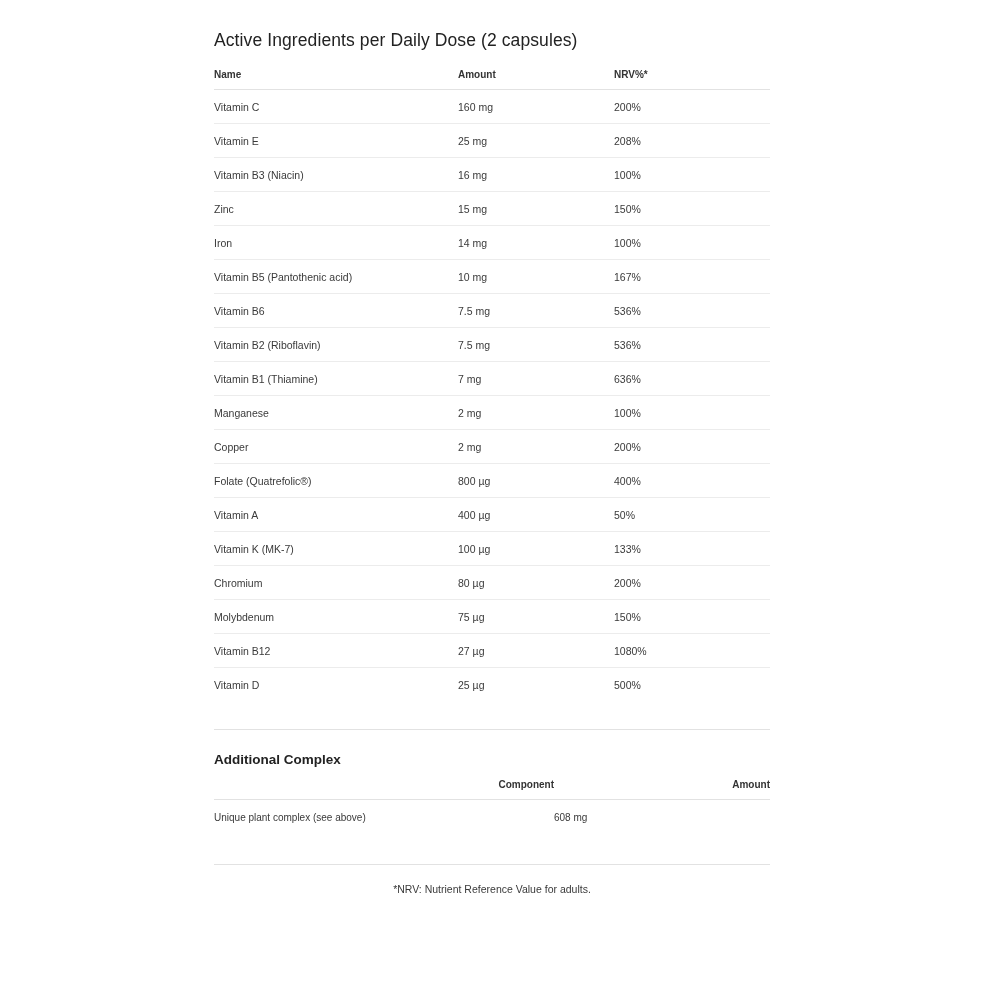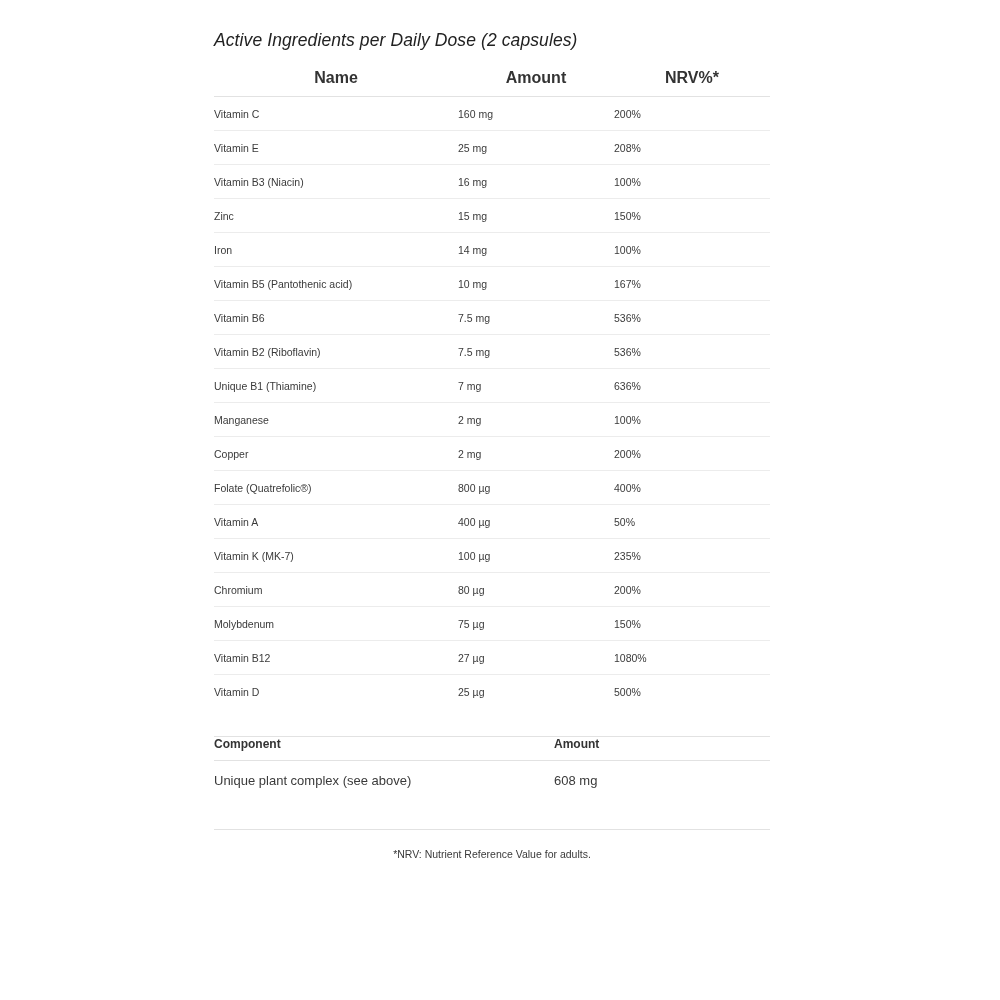--- a/index.html
+++ b/index.html
@@ -25,30 +25,29 @@
     left: 214px;
     top: 30px;
     width: 556px;
   }
   .main-title {
     font-size: 17.5px;
     font-weight: 400;
     color: #222222;
     margin: 0 0 18px 0;
     letter-spacing: 0.1px;
-    font-style: italic;
   }
   table.nutrients {
     width: 556px;
     border-collapse: collapse;
     table-layout: fixed;
   }
   table.nutrients th {
-    text-align: center;
-    font-size: 16px;
+    text-align: left;
+    font-size: 10px;
     font-weight: 700;
     color: #333333;
     padding: 0 0 9px 0;
     border-bottom: 1px solid #e2e2e2;
   }
   table.nutrients td {
     text-align: left;
     font-size: 10.5px;
     font-weight: 400;
     color: #3a3a3a;
@@ -74,30 +73,30 @@
     font-weight: 700;
     color: #222222;
     margin: 22px 0 12px 0;
   }
   table.complex {
     width: 556px;
     border-collapse: collapse;
     table-layout: fixed;
   }
   table.complex th {
-    text-align: left;
-    font-size: 12px;
+    text-align: right;
+    font-size: 10px;
     font-weight: 700;
     color: #333333;
     padding: 0 0 9px 0;
     border-bottom: 1px solid #e2e2e2;
   }
   table.complex td {
     text-align: left;
-    font-size: 13px;
+    font-size: 10px;
     font-weight: 400;
     color: #3a3a3a;
     padding: 12px 0 11px 0;
     vertical-align: top;
   }
   .ccol-component { width: 340px; }
   .ccol-amount { width: 216px; }
 
   .footnote-divider {
     border: none;
@@ -163,21 +162,21 @@
           <td>Vitamin B6</td>
           <td>7.5 mg</td>
           <td>536%</td>
         </tr>
         <tr>
           <td>Vitamin B2 (Riboflavin)</td>
           <td>7.5 mg</td>
           <td>536%</td>
         </tr>
         <tr>
-          <td>Unique B1 (Thiamine)</td>
+          <td>Vitamin B1 (Thiamine)</td>
           <td>7 mg</td>
           <td>636%</td>
         </tr>
         <tr>
           <td>Manganese</td>
           <td>2 mg</td>
           <td>100%</td>
         </tr>
         <tr>
           <td>Copper</td>
@@ -190,21 +189,21 @@
           <td>400%</td>
         </tr>
         <tr>
           <td>Vitamin A</td>
           <td>400 µg</td>
           <td>50%</td>
         </tr>
         <tr>
           <td>Vitamin K (MK-7)</td>
           <td>100 µg</td>
-          <td>235%</td>
+          <td>133%</td>
         </tr>
         <tr>
           <td>Chromium</td>
           <td>80 µg</td>
           <td>200%</td>
         </tr>
         <tr>
           <td>Molybdenum</td>
           <td>75 µg</td>
           <td>150%</td>
@@ -217,20 +216,21 @@
         <tr>
           <td>Vitamin D</td>
           <td>25 µg</td>
           <td>500%</td>
         </tr>
       </tbody>
     </table>
 
     <hr class="section-divider">
 
+    <h2 class="sub-title">Additional Complex</h2>
 
     <table class="complex">
       <thead>
         <tr>
           <th class="ccol-component">Component</th>
           <th class="ccol-amount">Amount</th>
         </tr>
       </thead>
       <tbody>
         <tr>

